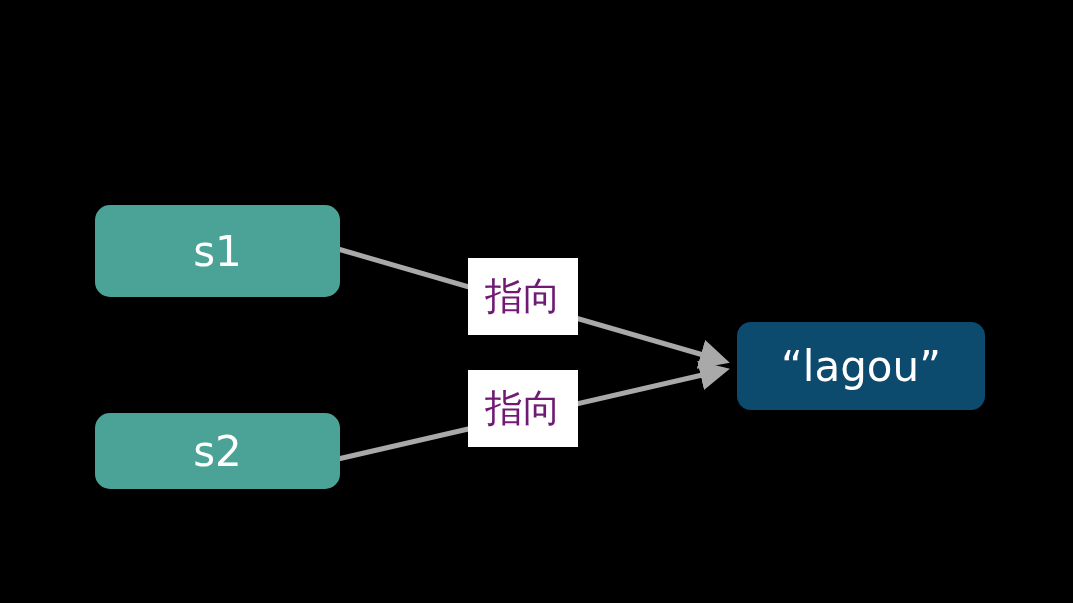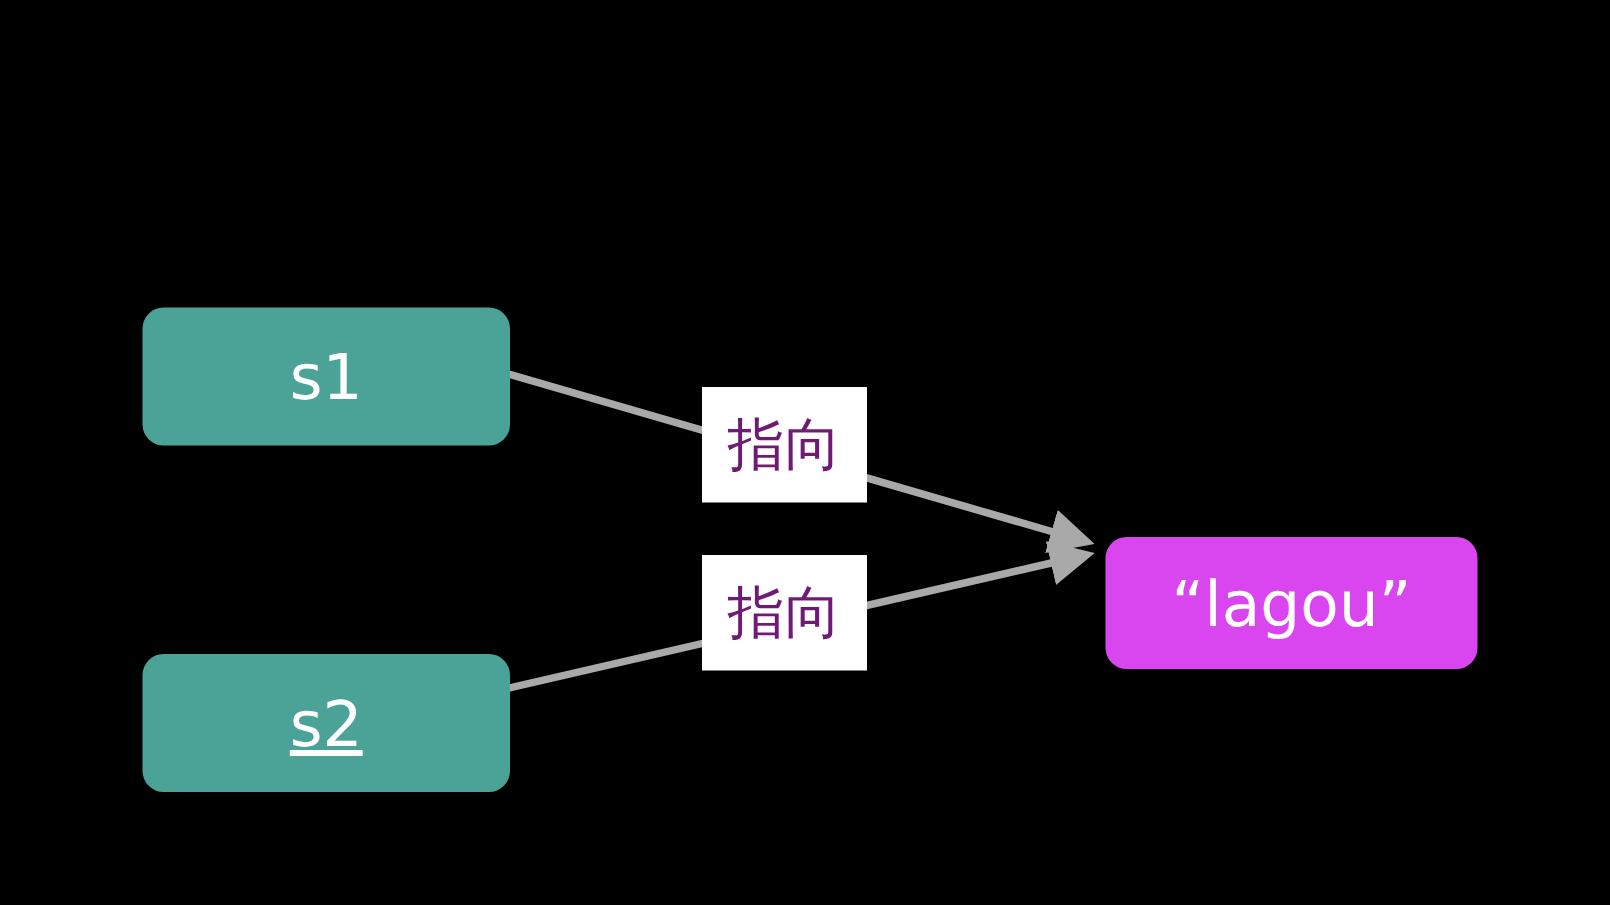--- a/index.html
+++ b/index.html
@@ -21,24 +21,24 @@
   }
   .node {
     position: absolute;
     display: flex;
     align-items: center;
     justify-content: center;
     color: #ffffff;
     font-size: 42px;
     border-radius: 14px;
   }
-  .node-teal { background: #4aa396; }
-  .node-red  { background: #d946ef; margin-top: 36px; }
+  .node-teal { background: #4aa396; border-radius: 15px; }
+  .node-red  { background: #0c4a6e; }
   .node-s1 { left: 95px;  top: 205px; width: 245px; height: 92px; }
-  .node-s2 { left: 95px;  top: 436px; width: 245px; height: 92px; text-decoration: underline; }
+  .node-s2 { left: 95px;  top: 413px; width: 245px; height: 76px; }
   .node-lagou { left: 737px; top: 322px; width: 248px; height: 88px; }
   .edge-label {
     position: absolute;
     display: flex;
     align-items: center;
     justify-content: center;
     background: #ffffff;
     color: #701a75;
     font-size: 38px;
     width: 110px; height: 77px;

